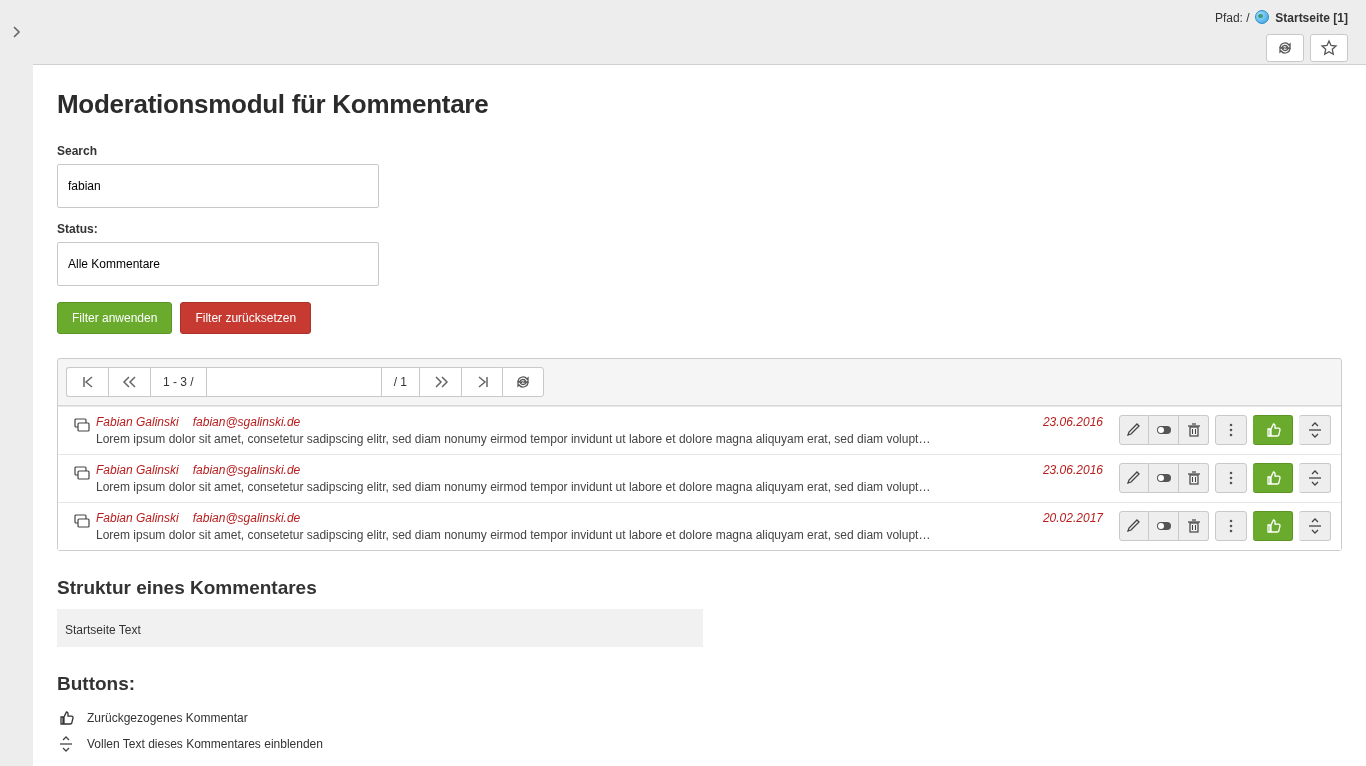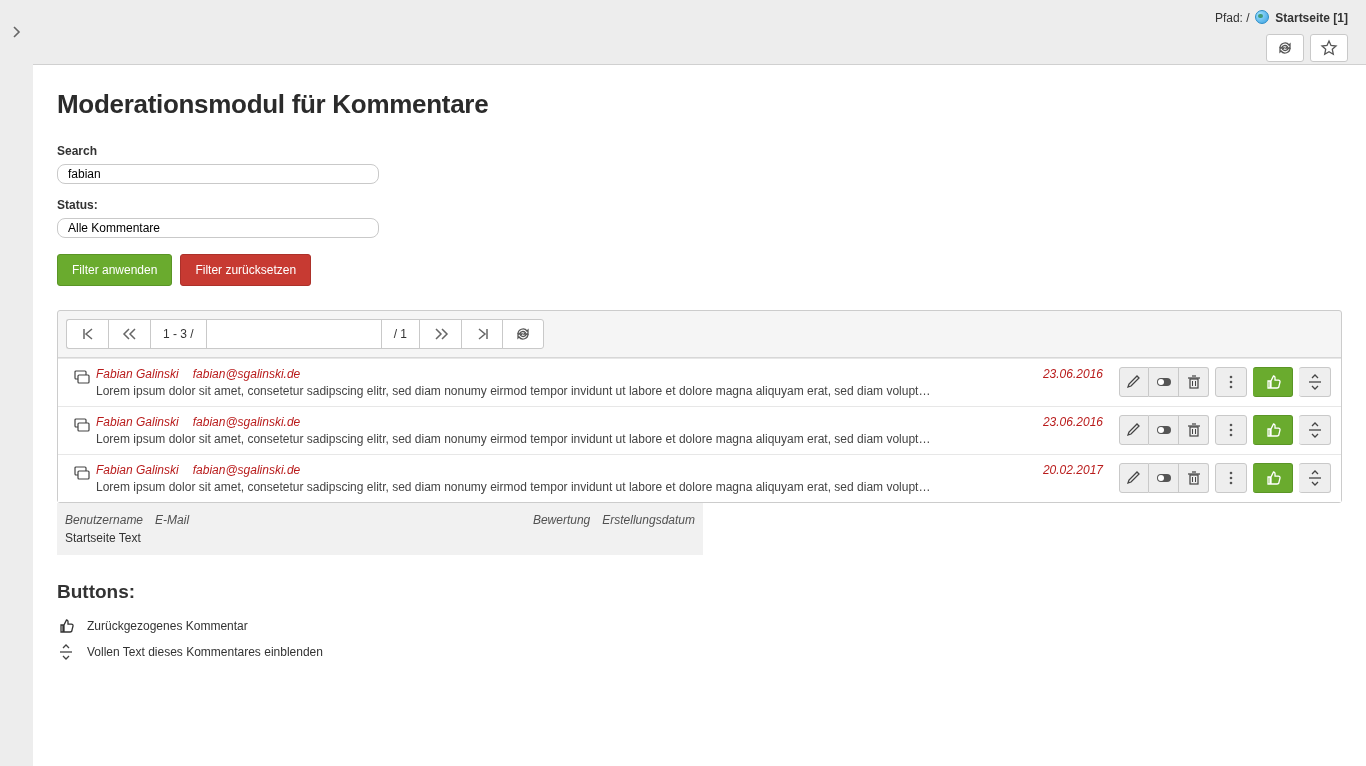--- a/index.html
+++ b/index.html
@@ -12,21 +12,21 @@
 .breadcrumb b { font-weight: bold; }
 .globe { display:inline-block; width:14px; height:14px; border-radius:50%; background: radial-gradient(circle at 30% 30%, #9ce0ff, #3aa0e0); vertical-align: -2px; margin: 0 3px 0 2px; position:relative; border:1px solid #2a8cc7;}
 .globe:after{content:"";position:absolute;left:2px;top:3px;width:5px;height:4px;background:#2e8b57;border-radius:2px;opacity:.8}
 .top-tools { position: absolute; right: 18px; top: 34px; display: flex; gap: 6px; }
 .tool-btn { width: 38px; height: 28px; background: #fff; border: 1px solid #c9c9c9; border-radius: 3px; display:flex; align-items:center; justify-content:center; cursor:pointer; }
 
 .page { position: absolute; left: 33px; top: 64px; right: 0; bottom: 0; background: #fff; border-top: 1px solid #d0d0d0; padding: 24px; overflow: auto; }
 h1.title { font-size: 26px; font-weight: 700; margin-bottom: 24px; color: #2b2b2b; letter-spacing: -0.3px;}
 
 .form-label { font-weight: bold; font-size: 12px; margin-bottom: 6px; display:block; }
-.text-input { width: 322px; height: 20px; padding: 6px 10px; border: 1px solid #c9c9c9; border-radius: 8px; font-size: 12px; margin-bottom: 14px; background:#fff; }
+.text-input { width: 322px; height: 44px; padding: 6px 10px; border: 1px solid #c9c9c9; border-radius: 2px; font-size: 12px; margin-bottom: 14px; background:#fff; }
 
 .btn { display:inline-block; padding: 8px 14px; border-radius: 3px; border: 1px solid transparent; font-size: 12px; color: #fff; cursor:pointer; font-family:inherit;}
 .btn-green { background: #6aab2e; border-color:#5a9526;}
 .btn-red { background: #c73a32; border-color:#ac312a;}
 .btn-row { display:flex; gap:8px; margin-top:2px; }
 
 .list-panel { margin-top: 24px; border: 1px solid #ccc; border-radius: 3px; background: #f5f5f5; }
 .pager { display:flex; align-items:center; padding: 8px; border-bottom: 1px solid #d7d7d7; gap:0;}
 .pager-btn { width: 42px; height: 30px; background:#fff; border:1px solid #c9c9c9; display:flex; align-items:center; justify-content:center; border-right-width:0; cursor:pointer;}
 .pager-btn.first{ border-top-left-radius:3px; border-bottom-left-radius:3px;}
@@ -345,29 +345,22 @@
             <div class="act single">
               <svg width="18" height="18">
                 <use href="#i-expand"></use>
               </svg>
             </div>
           </div>
         </div>
       </div>
   </div>
 
+  <h2 class="sect">Struktur eines Kommentares</h2>
   <div class="struct-box">
-    <div class="struct-line1">
-      <span>Benutzername</span>
-      <span>E-Mail</span>
-      <span class="right">
-        <span>Bewertung</span>
-        <span>Erstellungsdatum</span>
-      </span>
-    </div>
     <div class="struct-line2">Startseite Text</div>
   </div>
 
   <h2 class="sect">Buttons:</h2>
   <ul class="legend">
     <li>
         <span class="lic">
           <svg width="18" height="18">
             <use href="#i-thumb-dark"></use>
           </svg>

